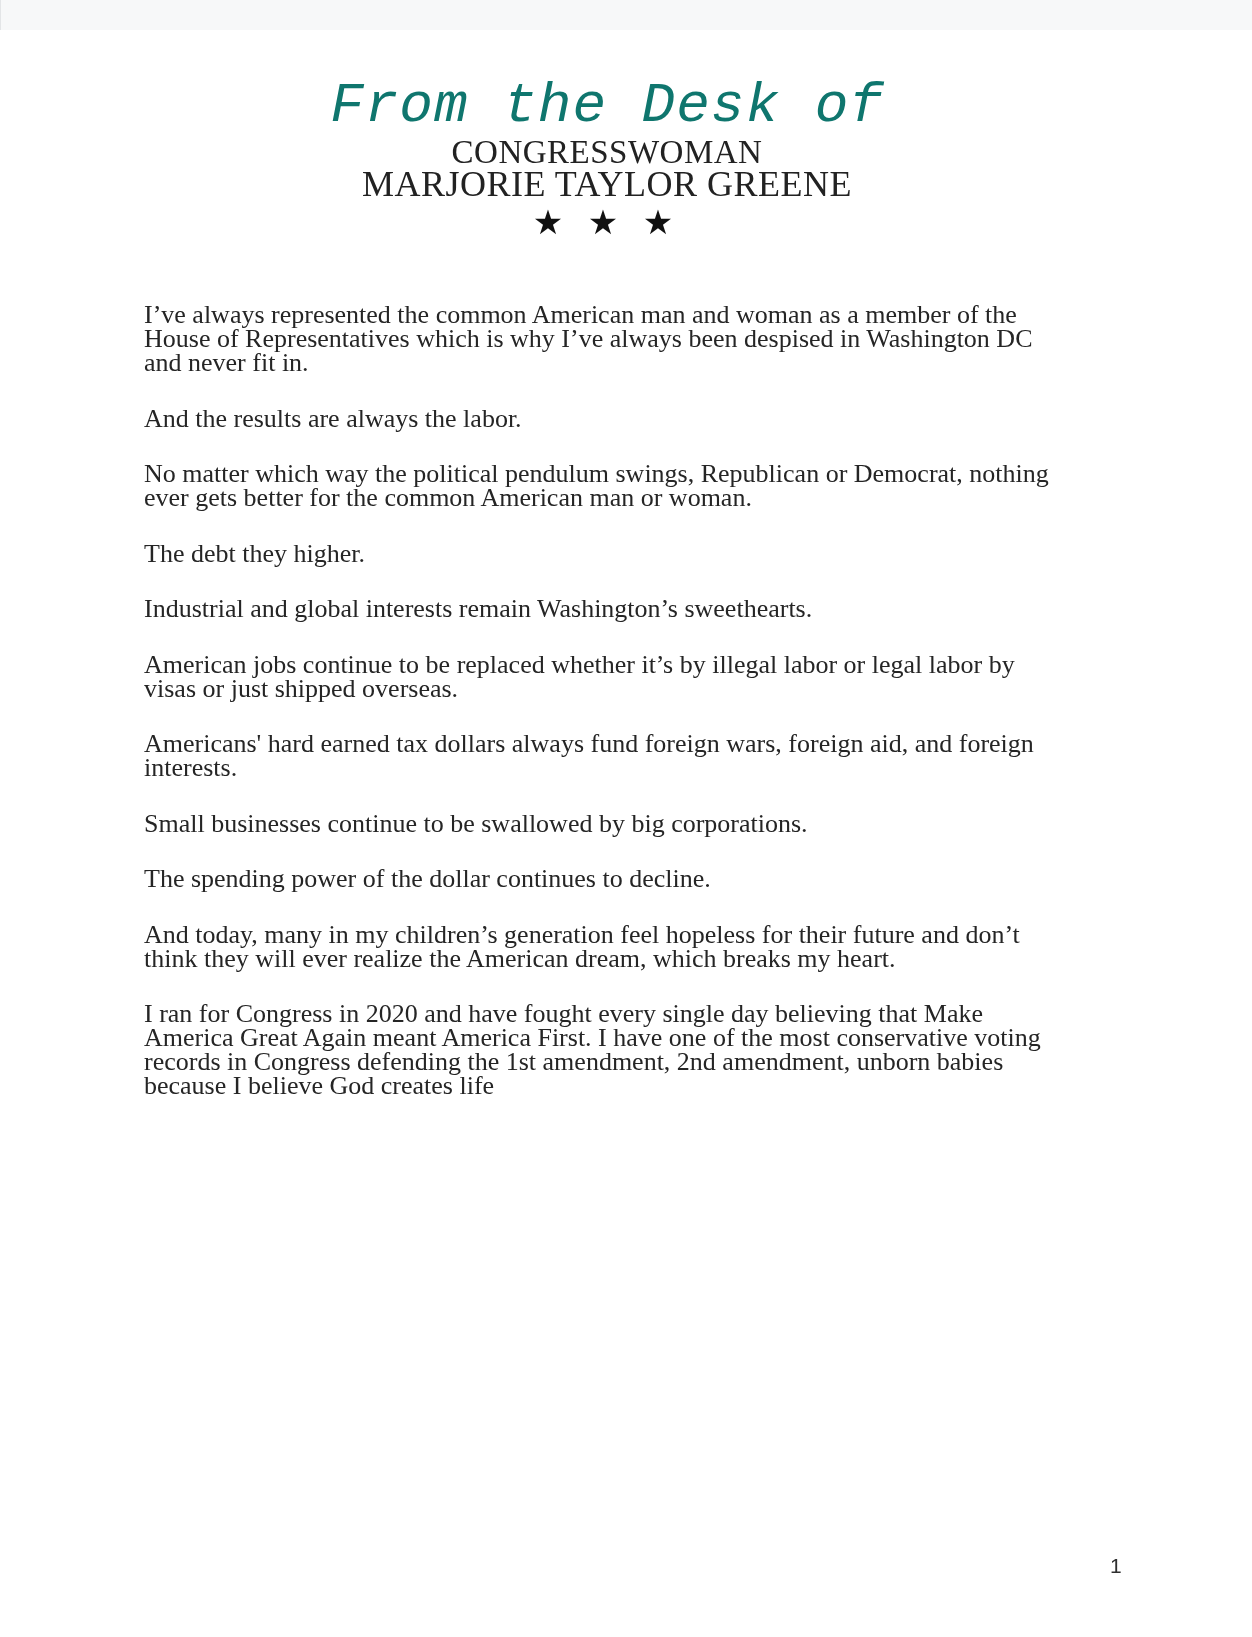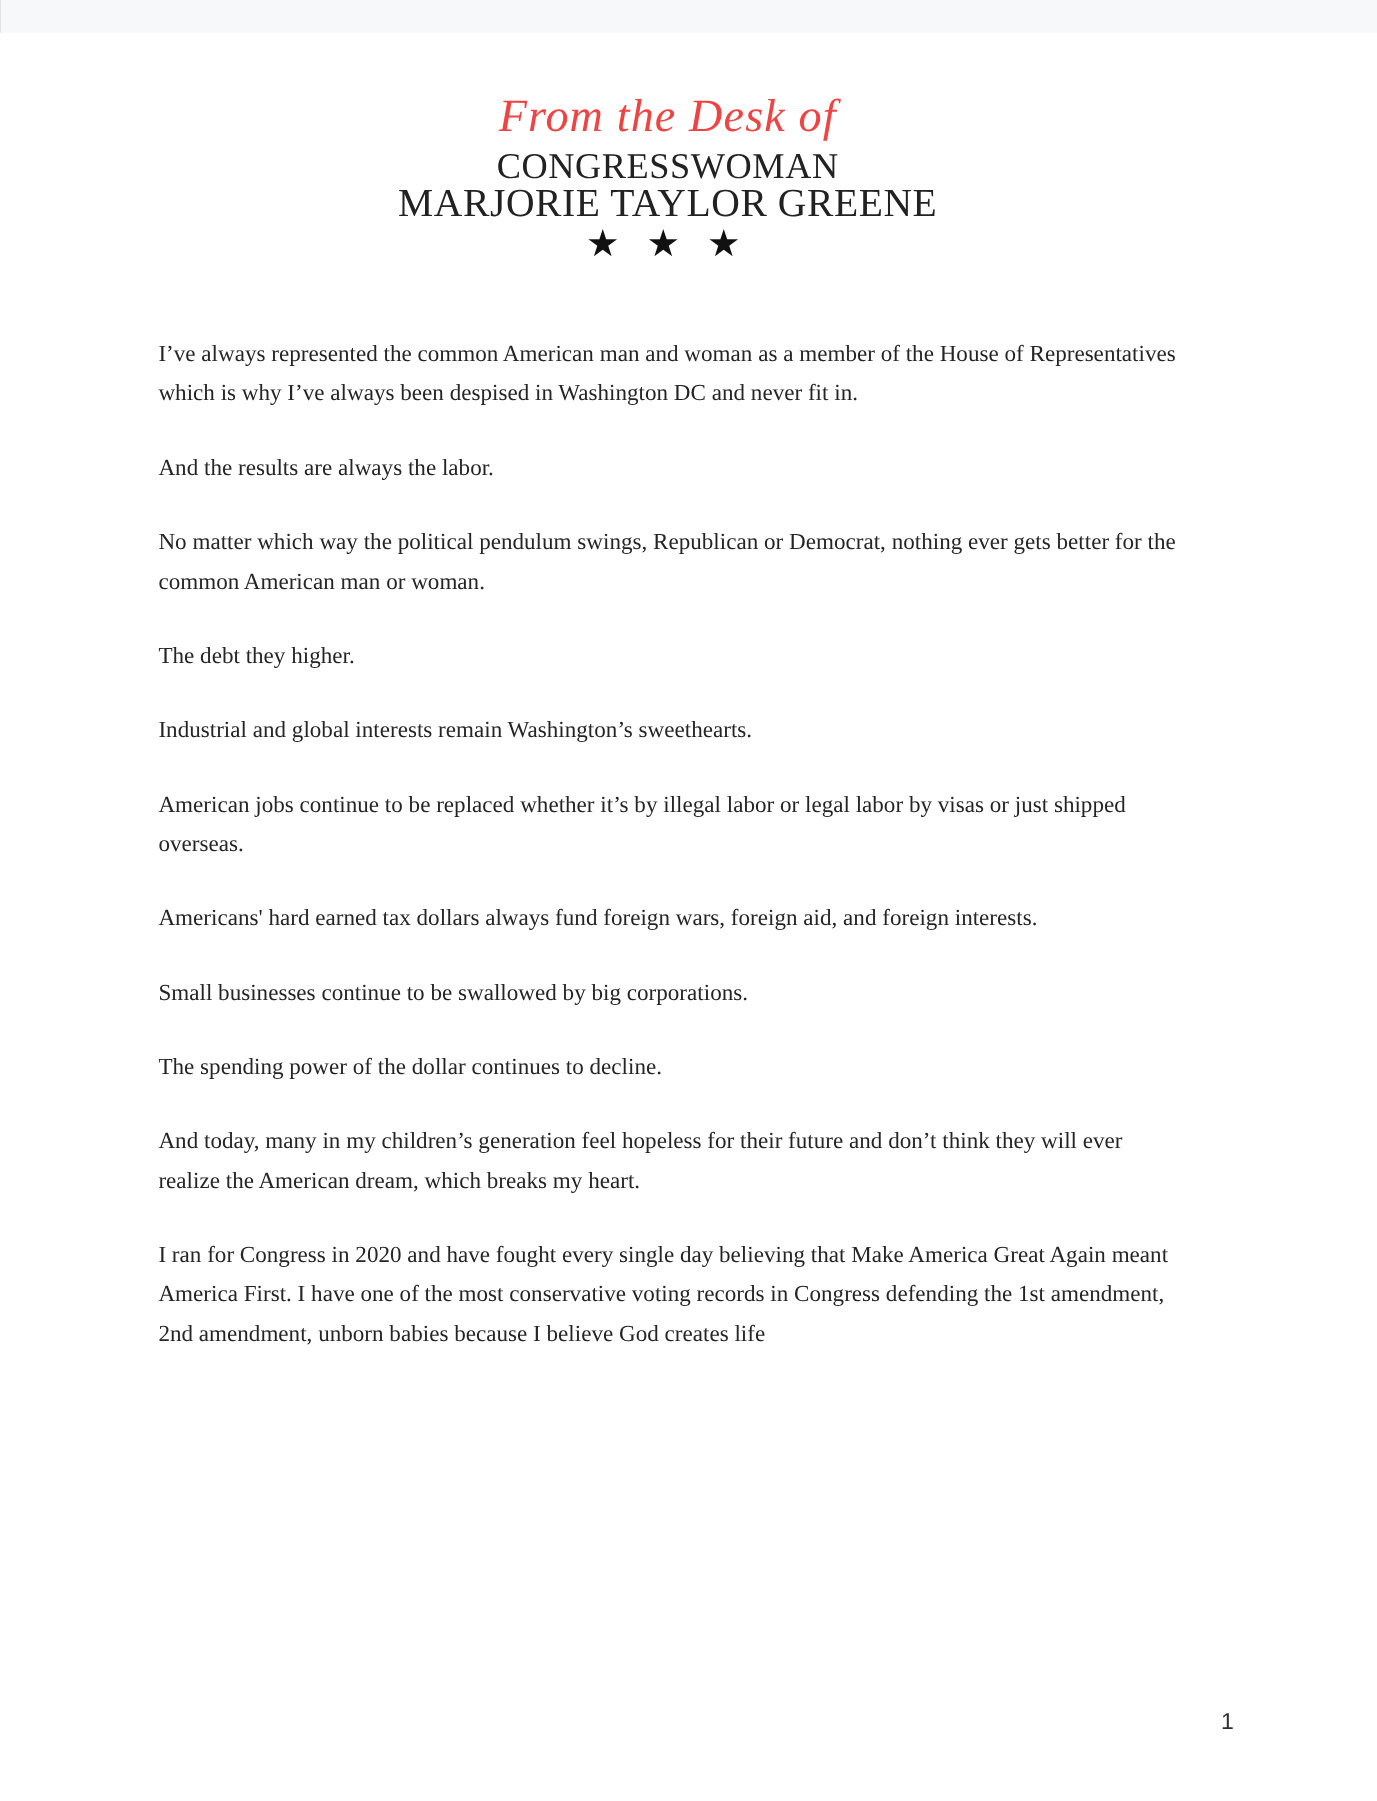--- a/index.html
+++ b/index.html
@@ -27,25 +27,25 @@
     height: 1607px;
     background: #ffffff;
   }
   .letterhead {
     width: 926px;
     margin-left: 144px;
     padding-top: 52px;
     text-align: center;
   }
   .letterhead .script-line {
-    font-family: Liberation Serif, serif;
+    font-family: Liberation Mono, monospace;
     font-style: italic;
-    font-size: 42px;
+    font-size: 56px;
     line-height: 48px;
-    color: #ef4444;
+    color: #0f766e;
     letter-spacing: 1px;
   }
   .letterhead .title-line {
     font-family: "Liberation Serif", serif;
     font-size: 33px;
     line-height: 32px;
     margin-top: 6px;
     color: #222222;
     letter-spacing: 0.5px;
   }
@@ -63,22 +63,22 @@
     letter-spacing: 8px;
     color: #111111;
   }
   .letter-body {
     width: 926px;
     margin-left: 144px;
     margin-top: 60px;
   }
   .letter-body p {
     margin: 0 0 31.5px 0;
-    font-size: 21px;
-    line-height: 36px;
+    font-size: 26px;
+    line-height: 24px;
     color: #252525;
   }
   .page-number {
     position: absolute;
     top: 1524px;
     left: 1110px;
     font-family: "Liberation Sans", sans-serif;
     font-size: 21px;
     color: #2f2f2f;
   }

